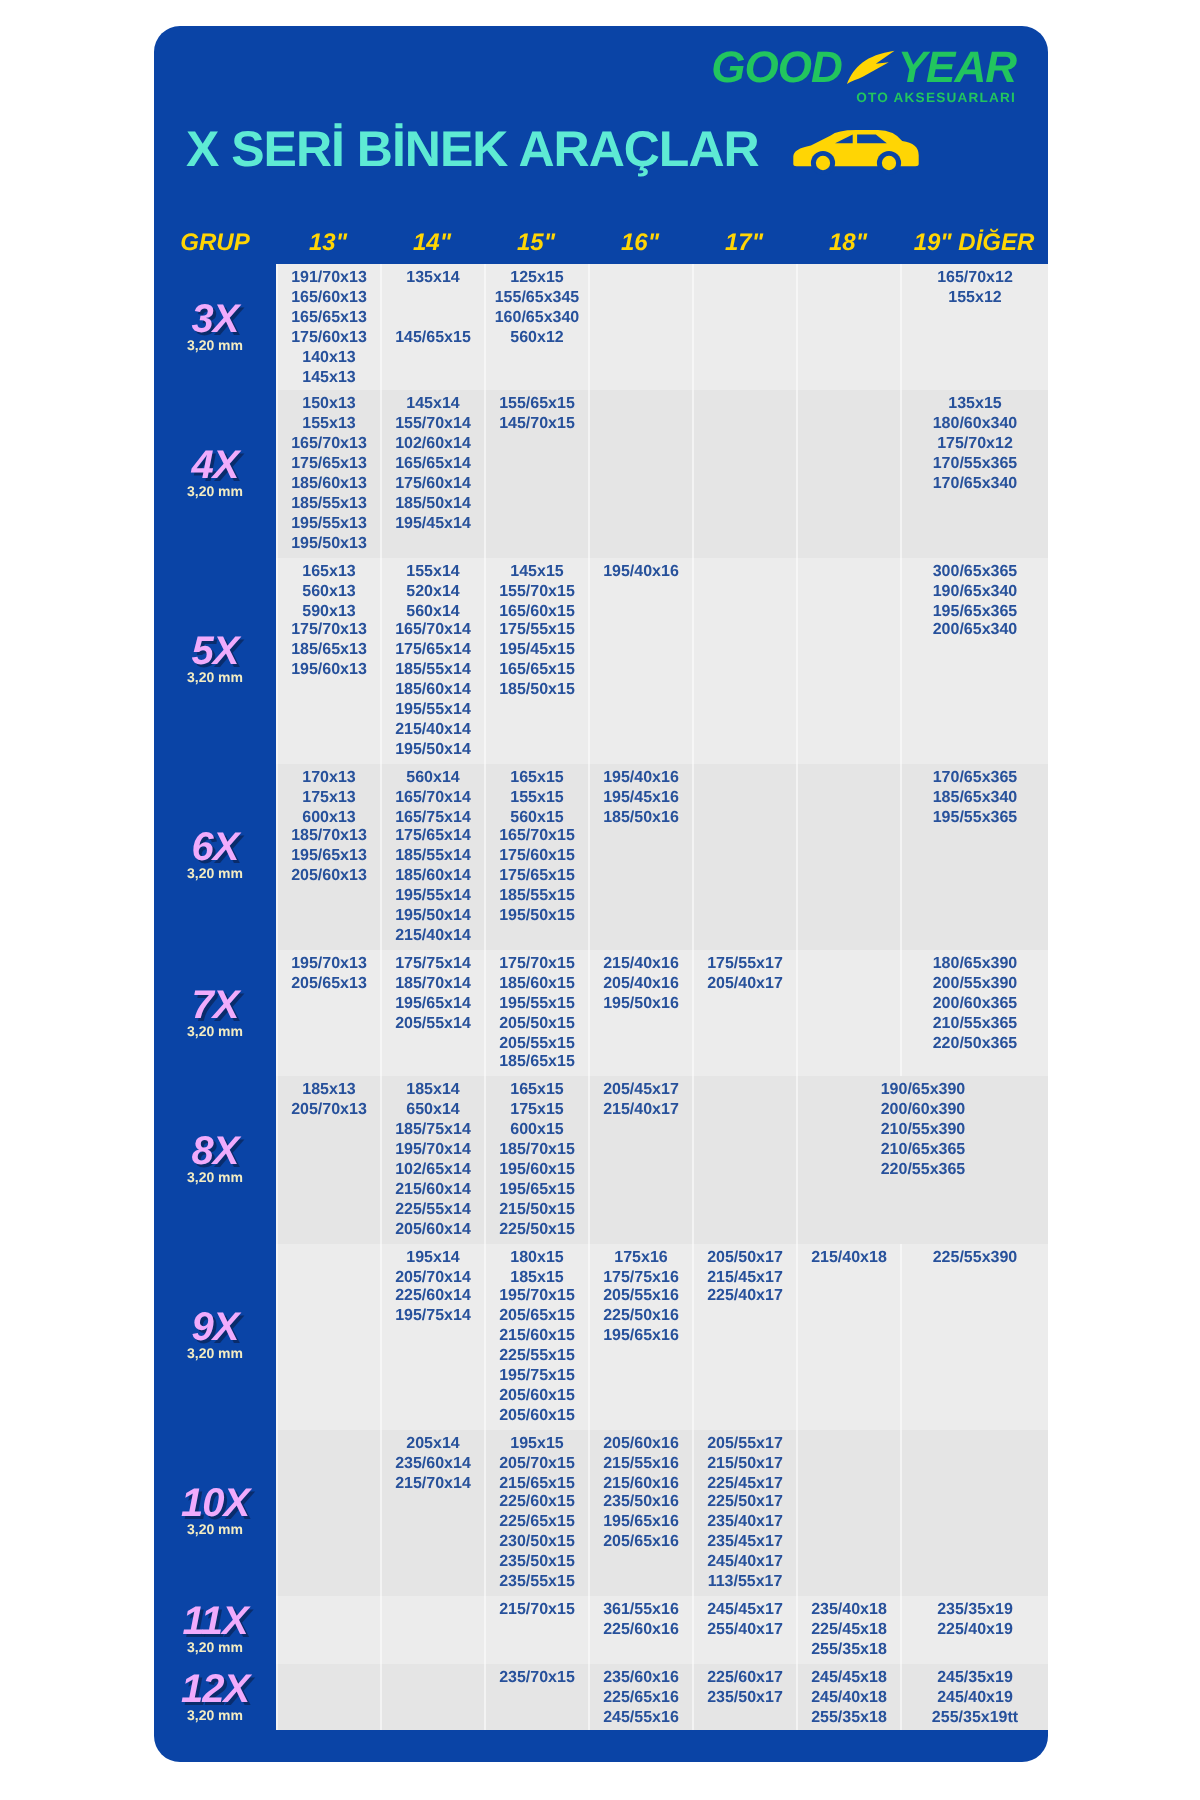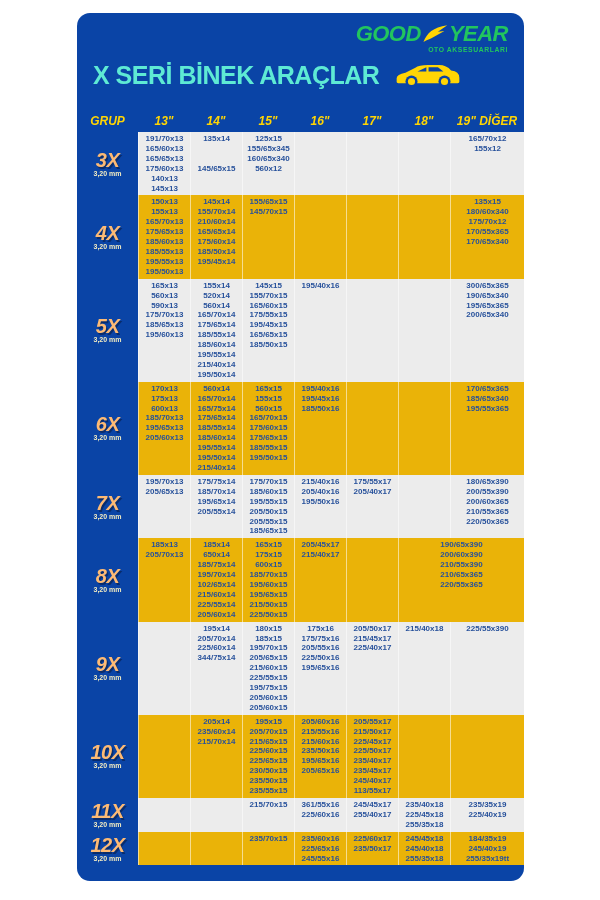--- a/index.html
+++ b/index.html
@@ -14,26 +14,26 @@
   .title{color:#5eead4;font-weight:800;font-size:25px;letter-spacing:-0.5px;white-space:nowrap;}
   .car-icon{width:66px;height:26px;}
   
   .table{position:absolute;left:0;top:97px;width:447px;}
   .colrow{display:flex;align-items:center;height:22px;}
   .gruphead{width:61px;text-align:center;color:#ffd504;font-weight:800;font-style:italic;font-size:12px;}
   .colhead{width:52px;text-align:center;color:#ffd504;font-weight:800;font-style:italic;font-size:12px;box-sizing:border-box;}
   .colhead.wide{flex:1;}
   .row{display:flex;align-items:stretch;}
   .grupcell{width:61px;display:flex;flex-direction:column;align-items:center;justify-content:center;}
-  .grupname{color:#fdba74;font-weight:800;font-style:italic;font-size:20px;line-height:19px;letter-spacing:-0.5px;text-shadow:1.5px 1.5px 0 rgba(10,25,60,0.55);}
+  .grupname{color:#f0abfc;font-weight:800;font-style:italic;font-size:20px;line-height:19px;letter-spacing:-0.5px;text-shadow:1.5px 1.5px 0 rgba(10,25,60,0.55);}
   .gauge{color:#f3ecc2;font-size:7px;font-weight:700;margin-top:0px;}
   .cell{width:52px;box-sizing:border-box;padding:2px 0;border-left:1px solid rgba(255,255,255,0.55);}
   .cell.wide{flex:1;}
   .row.light .cell{background:#ececec;}
-  .row.dark .cell{background:#eab308;}
+  .row.dark .cell{background:#e5e5e5;}
   .ln{font-size:8px;line-height:9.9px;text-align:center;color:#27519b;font-weight:700;white-space:nowrap;}
 </style>
 </head>
 <body>
 
 <div class="panel">
 
   <div class="logo">
     <div class="logo-line">
       <span>GOOD</span>
@@ -114,21 +114,21 @@
             <div class="ln">165/70x13</div>
             <div class="ln">175/65x13</div>
             <div class="ln">185/60x13</div>
             <div class="ln">185/55x13</div>
             <div class="ln">195/55x13</div>
             <div class="ln">195/50x13</div>
           </div>
           <div class="cell">
             <div class="ln">145x14</div>
             <div class="ln">155/70x14</div>
-            <div class="ln">210/60x14</div>
+            <div class="ln">102/60x14</div>
             <div class="ln">165/65x14</div>
             <div class="ln">175/60x14</div>
             <div class="ln">185/50x14</div>
             <div class="ln">195/45x14</div>
           </div>
           <div class="cell">
             <div class="ln">155/65x15</div>
             <div class="ln">145/70x15</div>
           </div>
           <div class="cell"></div>
@@ -321,21 +321,21 @@
         <div class="row light">
           <div class="grupcell">
             <div class="grupname">9X</div>
             <div class="gauge">3,20 mm</div>
           </div>
           <div class="cell"></div>
           <div class="cell">
             <div class="ln">195x14</div>
             <div class="ln">205/70x14</div>
             <div class="ln">225/60x14</div>
-            <div class="ln">344/75x14</div>
+            <div class="ln">195/75x14</div>
           </div>
           <div class="cell">
             <div class="ln">180x15</div>
             <div class="ln">185x15</div>
             <div class="ln">195/70x15</div>
             <div class="ln">205/65x15</div>
             <div class="ln">215/60x15</div>
             <div class="ln">225/55x15</div>
             <div class="ln">195/75x15</div>
             <div class="ln">205/60x15</div>
@@ -448,21 +448,21 @@
           <div class="cell">
             <div class="ln">225/60x17</div>
             <div class="ln">235/50x17</div>
           </div>
           <div class="cell">
             <div class="ln">245/45x18</div>
             <div class="ln">245/40x18</div>
             <div class="ln">255/35x18</div>
           </div>
           <div class="cell wide">
-            <div class="ln">184/35x19</div>
+            <div class="ln">245/35x19</div>
             <div class="ln">245/40x19</div>
             <div class="ln">255/35x19tt</div>
           </div>
         </div>
       </div>
   </div>
 
 </div>
 
 </body></html>

